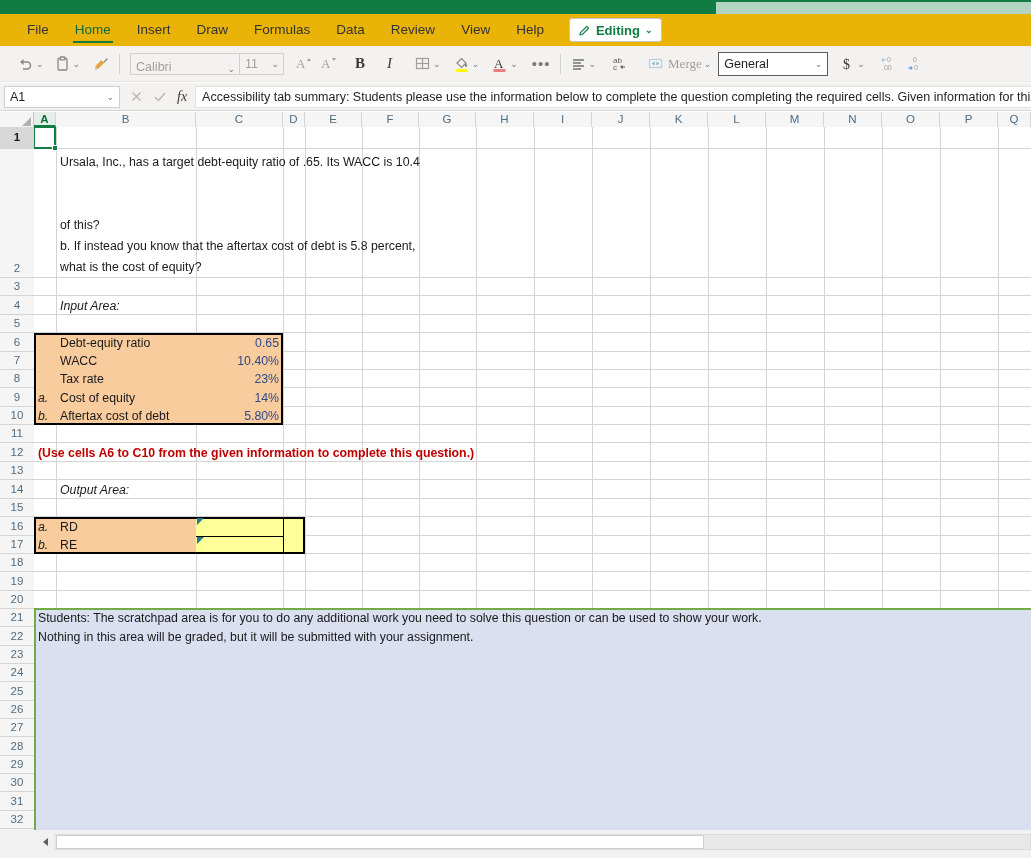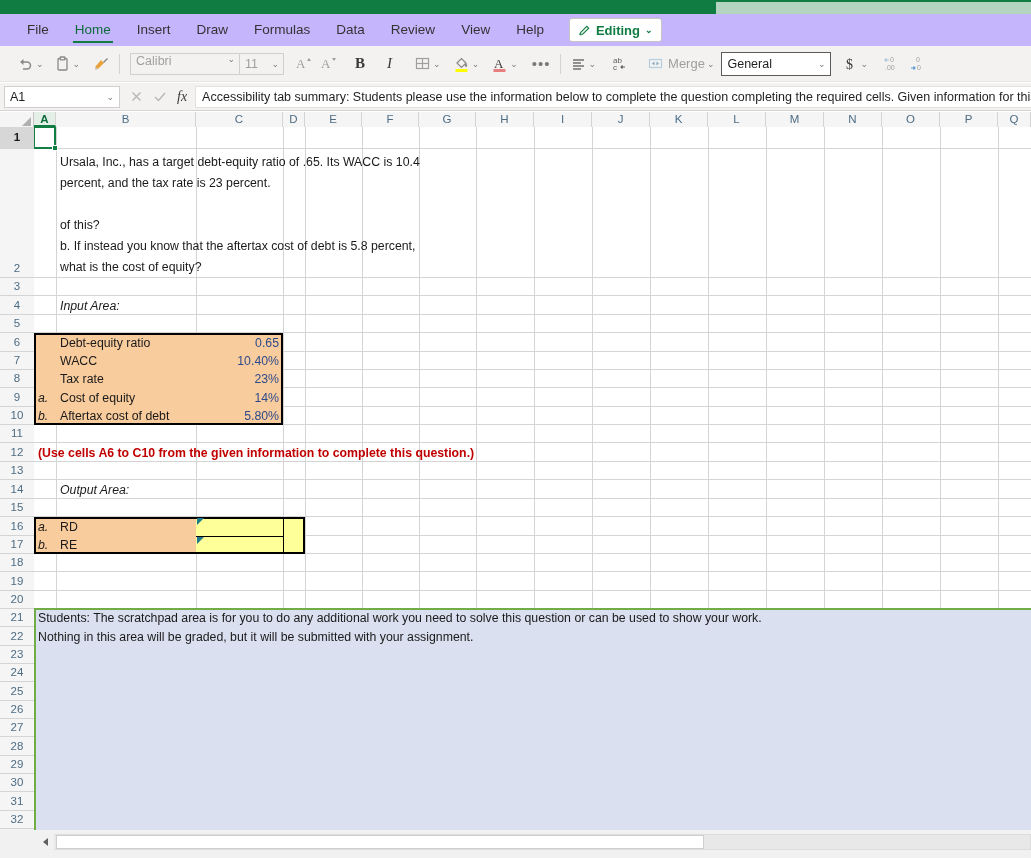--- a/index.html
+++ b/index.html
@@ -18,21 +18,21 @@
     background: #107c41;
   }
   #titlebar-tabstrip {
     position: absolute; left:716px; top:2px; width:315px; height:12px;
     background: #b4d4c2;
   }
 
   
   #ribbon-tabs {
     position: absolute; left:0; top:14px; width:1031px; height:32px;
-    background: #c4b5fd;
+    background: #eab308;
     display: flex; align-items: center;
   }
   .rtab {
     position: relative;
     font-size: 13.5px; color: #333333;
     padding: 0 13px; height: 32px; line-height: 32px;
     cursor: default; white-space: nowrap;
   }
   .rtab:first-child { margin-left: 14px; }
   .rtab.active { color: #0f6b3c; font-weight: normal; }
@@ -59,39 +59,39 @@
   .tb-item { display:flex; align-items:center; height:26px; padding:0 3px; cursor:default; }
   .tb-chev { font-size:9px; color:#7a7a7a; margin-left:2px; }
   .tb-sep { width:1px; height:20px; background:#d4d2d0; margin:0 6px; }
   .ic { display:block; }
 
   #font-group {
     display:flex; align-items:center; margin-left:4px;
   }
   #font-name-box {
     width:110px; height:22px; border:1px solid #d0cece; background:#f3f2f1;
-    font-size:12.5px; color:#a19f9d; display:flex; align-items:flex-start;
+    font-size:12.5px; color:#a19f9d; display:flex; align-items:flex-end;
     padding-left:5px; justify-content:space-between; padding-right:4px;
   }
   #font-size-box {
     width:44px; height:22px; border:1px solid #d0cece; border-left:none;
     background:#f3f2f1; font-size:12.5px; color:#a19f9d;
     display:flex; align-items:center; padding-left:5px;
     justify-content:space-between; padding-right:4px;
   }
   .bold-ic { font-size:15px; font-weight:bold; color:#3b3a39; font-family:"Liberation Serif",serif; }
   .ital-ic { font-size:15px; font-style:italic; color:#3b3a39; font-family:"Liberation Serif",serif; }
   .ellipsis-ic { font-size:15px; color:#7a7a7a; letter-spacing:1px; }
 
   #numfmt-box {
     width:110px; height:24px; border:1px solid #5b5b5b; background:#ffffff;
     font-size:12.5px; color:#201f1e; display:flex; align-items:center;
     padding:0 5px; justify-content:space-between; margin-left:4px;
   }
-  .merge-label { font-size:13px; color:#a19f9d; margin-left:4px; }
+  .merge-label { font-size:13px; color:#a19f9d; margin-left:4px;font-family:Liberation Serif, serif; }
 
   
   #formulabar-row {
     position:absolute; left:0; top:83px; width:1031px; height:28px;
     background:#f3f2f1; display:flex; align-items:center;
     border-bottom:1px solid #d6d4d2;
   }
   #namebox {
     margin-left:4px; width:116px; height:22px; background:#ffffff;
     border:1px solid #d0cece; font-size:12.5px; color:#201f1e;
@@ -518,21 +518,20 @@
     <div class="vline" style="left:249px; top:390px; height:37px;"></div>
     <div class="blackbox" style="left:0px; top:390px; width:271px; height:37px;"></div>
     <div class="comment-tri" style="left:163px; top:391px;"></div>
     <div class="comment-tri" style="left:163px; top:410px;"></div>
 
     <div class="fillbox lavender" style="left:0px; top:482px; width:997px; height:236px;"></div>
     <div id="scratch-topborder" style="left:0px; top:481px; width:997px;"></div>
     <div id="scratch-leftborder" style="left:0px; top:481px; height:237px;"></div>
 
     <div class="cell" style="left:24px; top:26px; height:18px;">Ursala, Inc., has a target debt-equity ratio of .65. Its WACC is 10.4</div>
-    <div class="cell" style="left:24px; top:47px; height:18px;">percent, and the tax rate is 23 percent.</div>
     <div class="cell" style="left:24px; top:89px; height:18px;">of this?</div>
     <div class="cell" style="left:24px; top:110px; height:18px;">b. If instead you know that the aftertax cost of debt is 5.8 percent,</div>
     <div class="cell" style="left:24px; top:131px; height:18px;">what is the cost of equity?</div>
 
     <div class="cell ital" style="left:24px; top:169px; height:19px;">Input Area:</div>
 
     <div class="cell ital" style="left:2px; top:261px; height:19px;">a.</div>
     <div class="cell ital" style="left:2px; top:280px; height:18px;">b.</div>
 
     <div class="cell" style="left:24px; top:206px; height:19px;">Debt-equity ratio</div>

